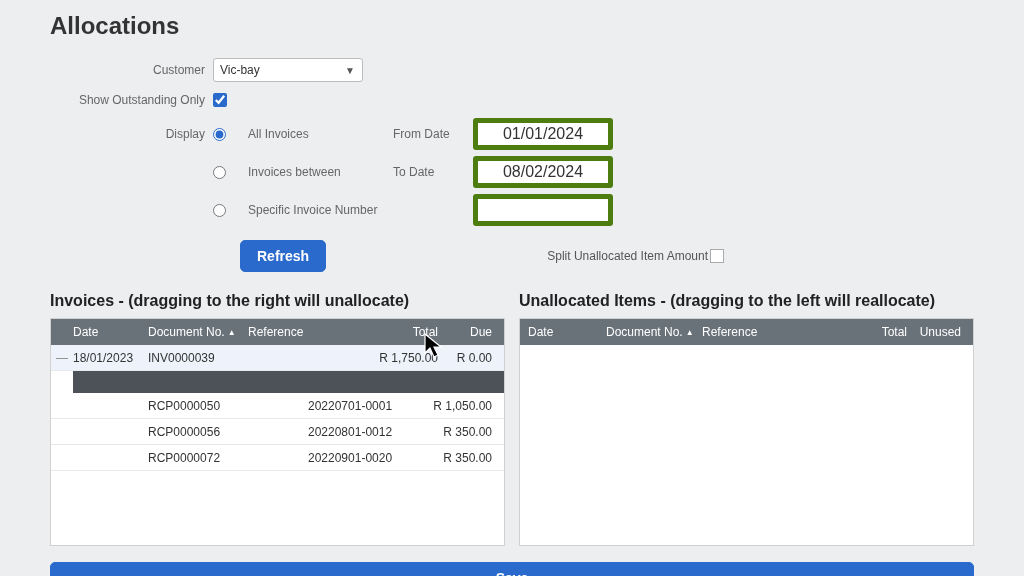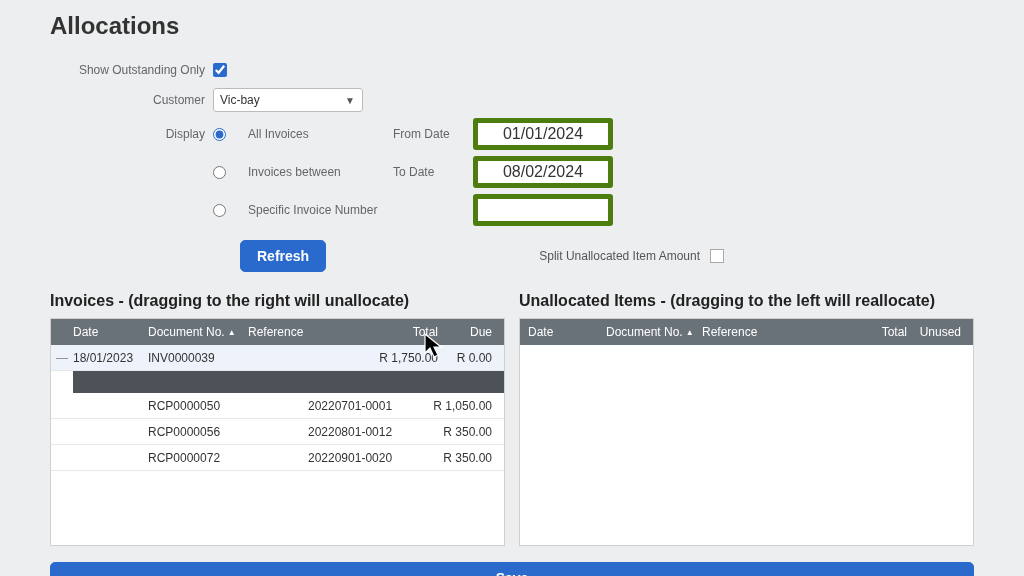--- a/index.html
+++ b/index.html
@@ -124,21 +124,21 @@
     border: 1px solid #2a6acc;
     border-radius: 16px;
     padding: 7px 28px;
     font-size: 14px;
     font-weight: 600;
     cursor: pointer;
   }
   .split-block {
     display: flex;
     align-items: center;
-    gap: 10px;
+    gap: 2px;
     margin-left: auto;
     margin-right: 250px;
     font-size: 12px;
     color: #555;
   }
   .split-chk {
     width: 14px; height: 14px;
     border: 1px solid #aaa;
     background: #fff;
   }
@@ -239,32 +239,32 @@
   }
 </style>
 </head>
 <body>
 
 <div class="page">
   <h1>Allocations</h1>
 
   <div class="filters">
     <div class="filter-row">
-      <div class="filter-label">Show Outstanding Only</div>
-      <input type="checkbox" class="chk" checked="" style="">
-    </div>
-
-    <div class="filter-row">
       <div class="filter-label">Customer</div>
       <div class="select-wrap">
         <select class="customer">
           <option>Vic-bay</option>
         </select>
         <span class="select-arrow">▼</span>
       </div>
+    </div>
+
+    <div class="filter-row">
+      <div class="filter-label">Show Outstanding Only</div>
+      <input type="checkbox" class="chk" checked="" style="">
     </div>
 
     <div class="filter-row">
       <div class="filter-label">Display</div>
       <div class="radios-left">
         <input type="radio" name="disp" checked="" style="">
         <span class="radio-label">All Invoices</span>
       </div>
       <div class="date-label">From Date</div>
       <input class="date-box" value="01/01/2024" style="">

